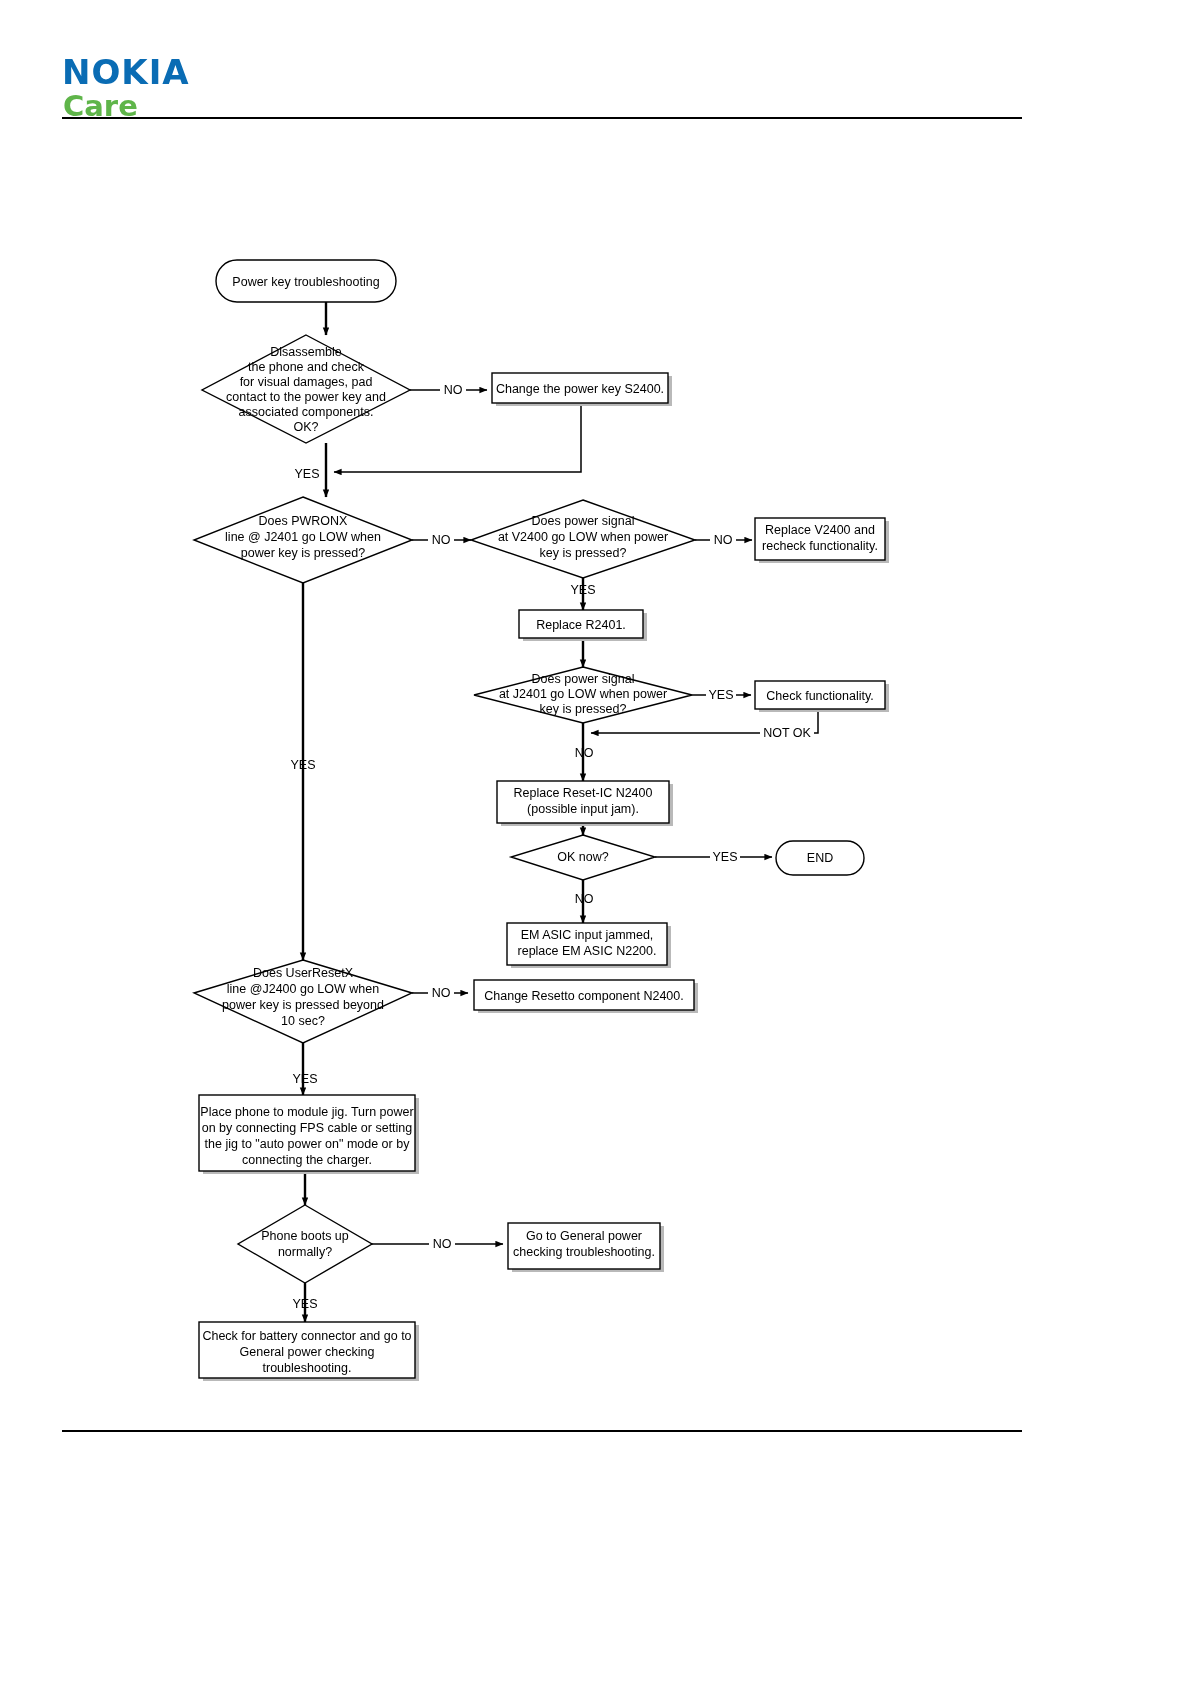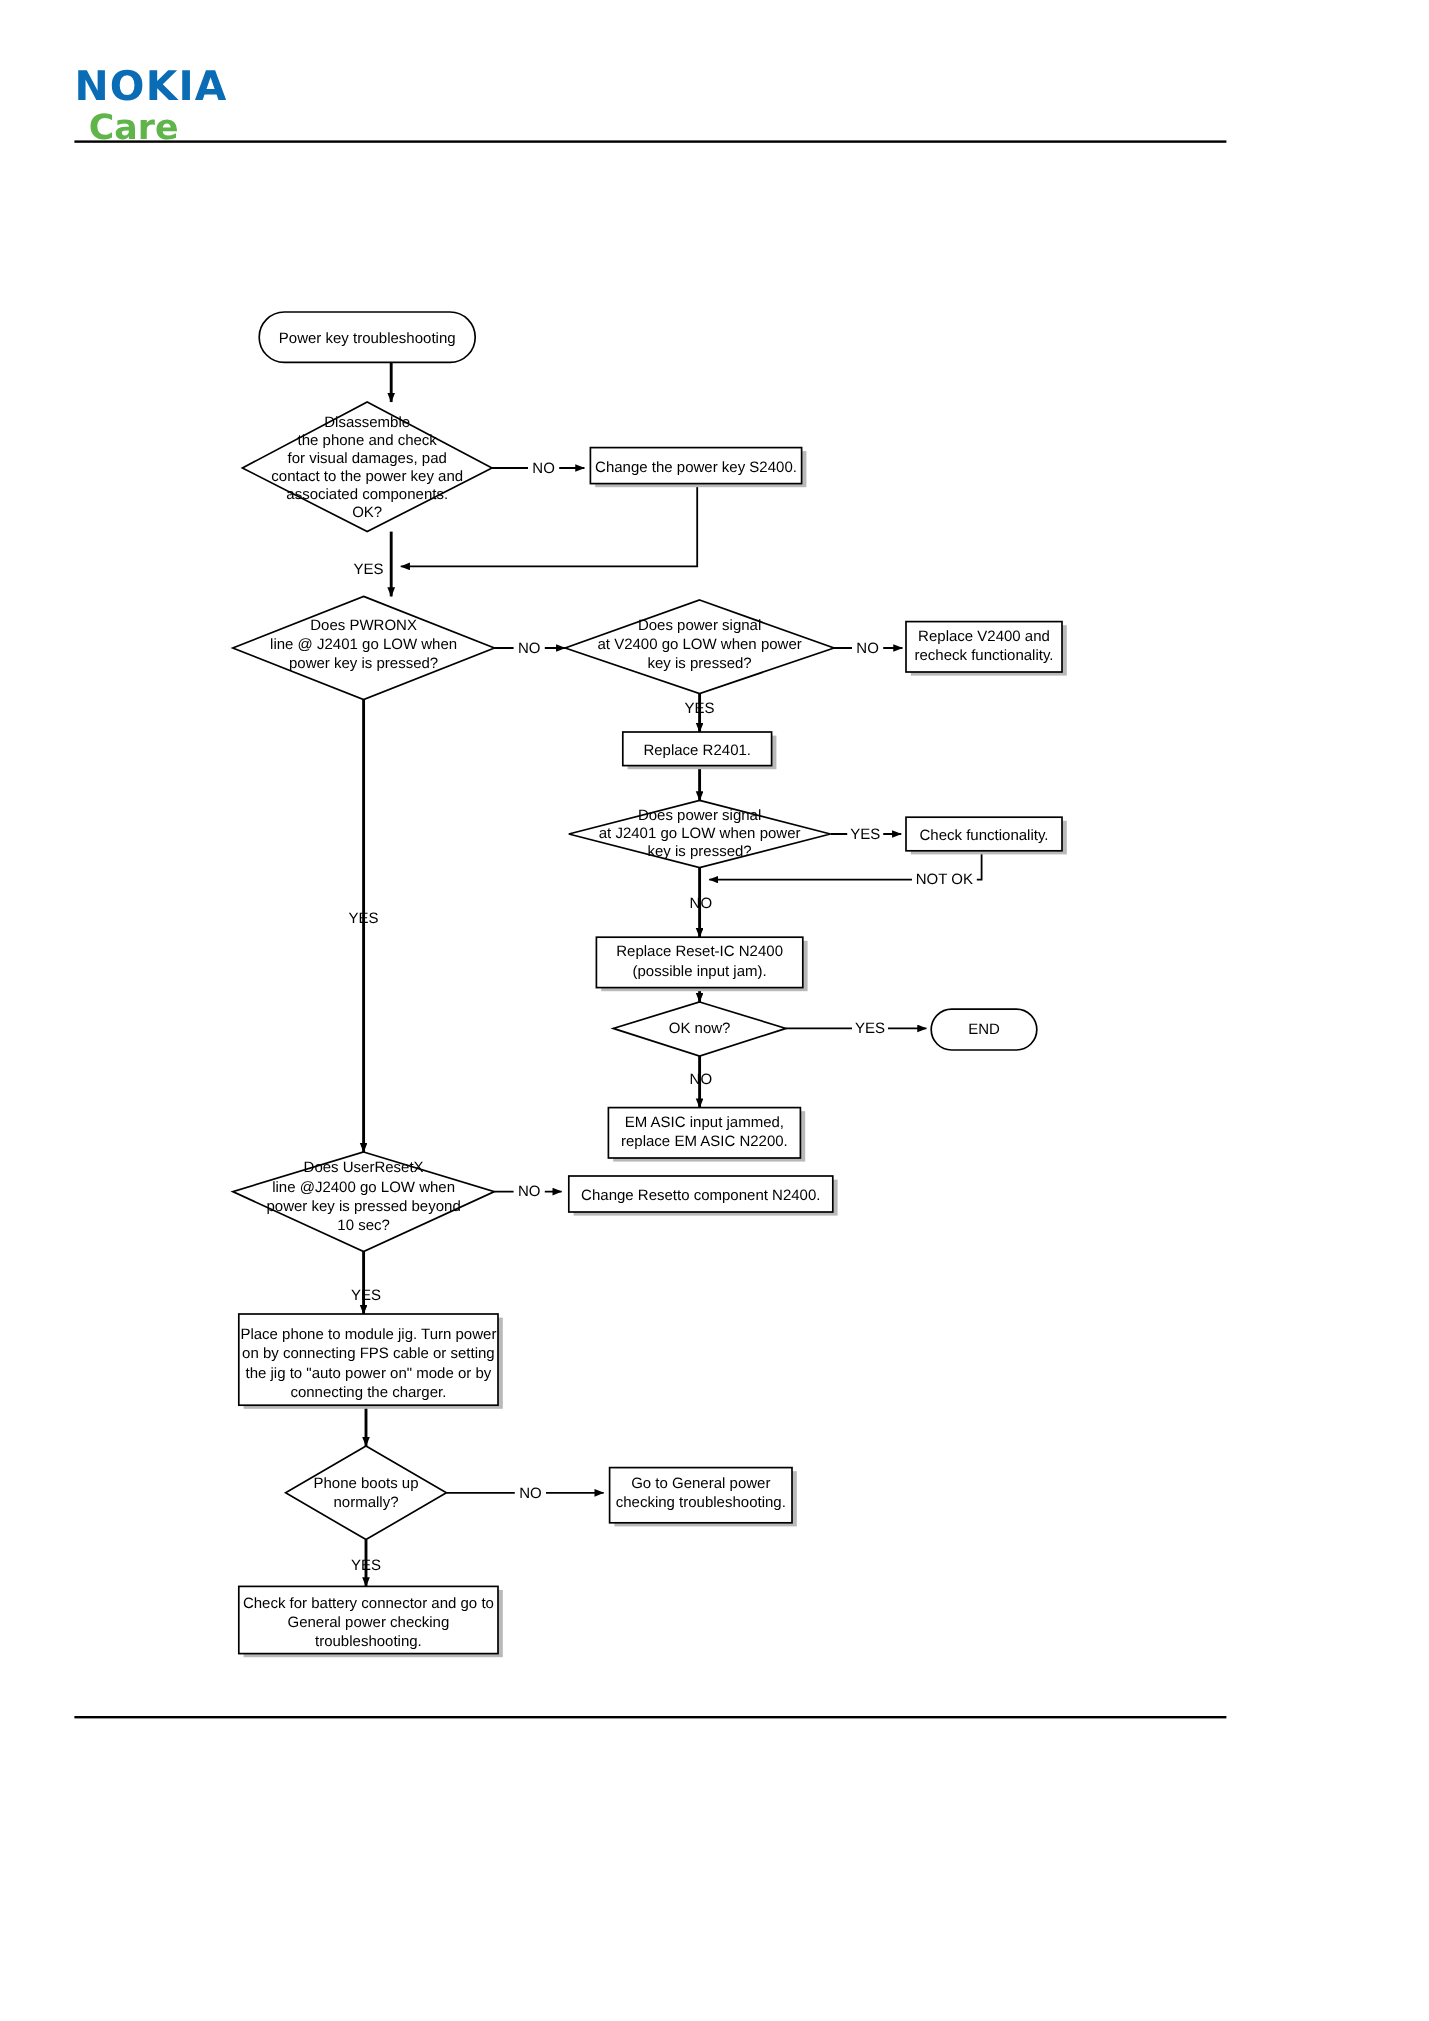--- a/index.html
+++ b/index.html
@@ -5,21 +5,21 @@
   html,body{margin:0;padding:0;background:#ffffff;}
   body{width:1191px;height:1684px;font-family:"Liberation Sans",sans-serif;color:#000;}
   .page{position:relative;width:1191px;height:1684px;background:#fff;overflow:hidden;}
 
   
   .header{position:absolute;left:0;top:0;width:1191px;height:130px;}
   .logo{position:absolute;left:62px;top:55px;}
   .logo-nokia{font-family:"DejaVu Sans",sans-serif;font-weight:bold;font-size:34px;
     letter-spacing:1px;color:#0a6cb4;line-height:34px;}
   .logo-care{font-family:"DejaVu Sans",sans-serif;font-weight:bold;font-size:29px;
-    color:#5fb54a;line-height:30px;margin-top:2px;margin-left:12px;}
+    color:#5fb54a;line-height:30px;margin-top:2px;margin-left:1px;}
   .rule-top{position:absolute;left:62px;top:117px;width:960px;height:2px;background:#000;}
   .rule-bottom{position:absolute;left:62px;top:1430px;width:960px;height:2px;background:#000;}
 
   
   .chart-wrap{position:absolute;left:0;top:0;width:1191px;height:1312px;}
   svg{display:block;}
   .shape{fill:#ffffff;stroke:#000000;stroke-width:1.4;}
   .shape-shadow{fill:#b9b9b9;stroke:none;}
   .conn{stroke:#000000;stroke-width:1.5;fill:none;}
   .conn-thick{stroke:#000000;stroke-width:2.4;fill:none;}

